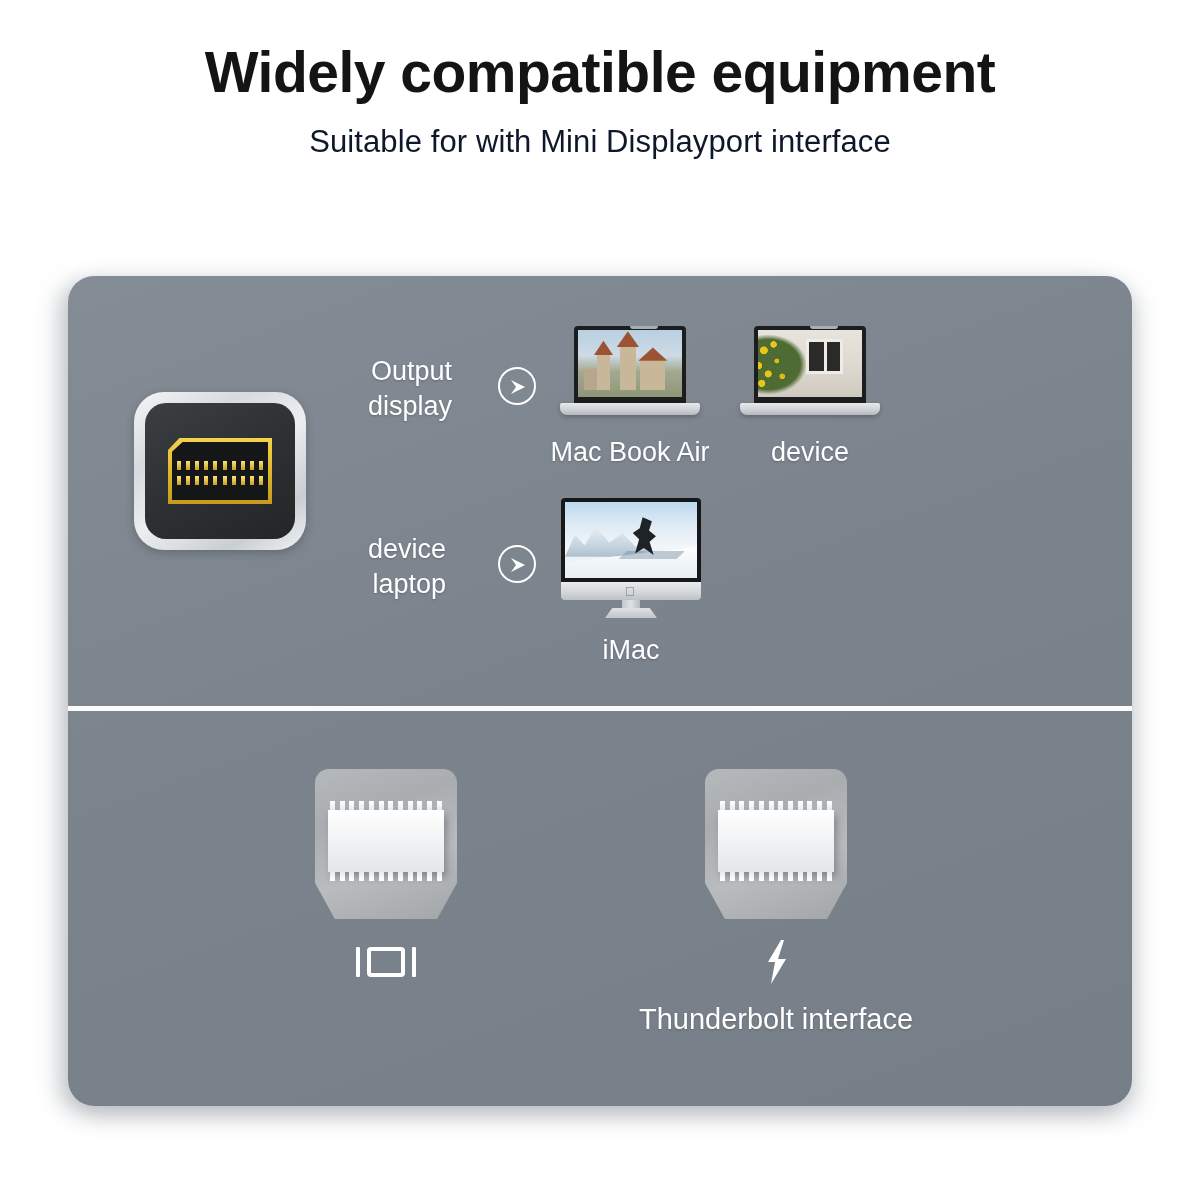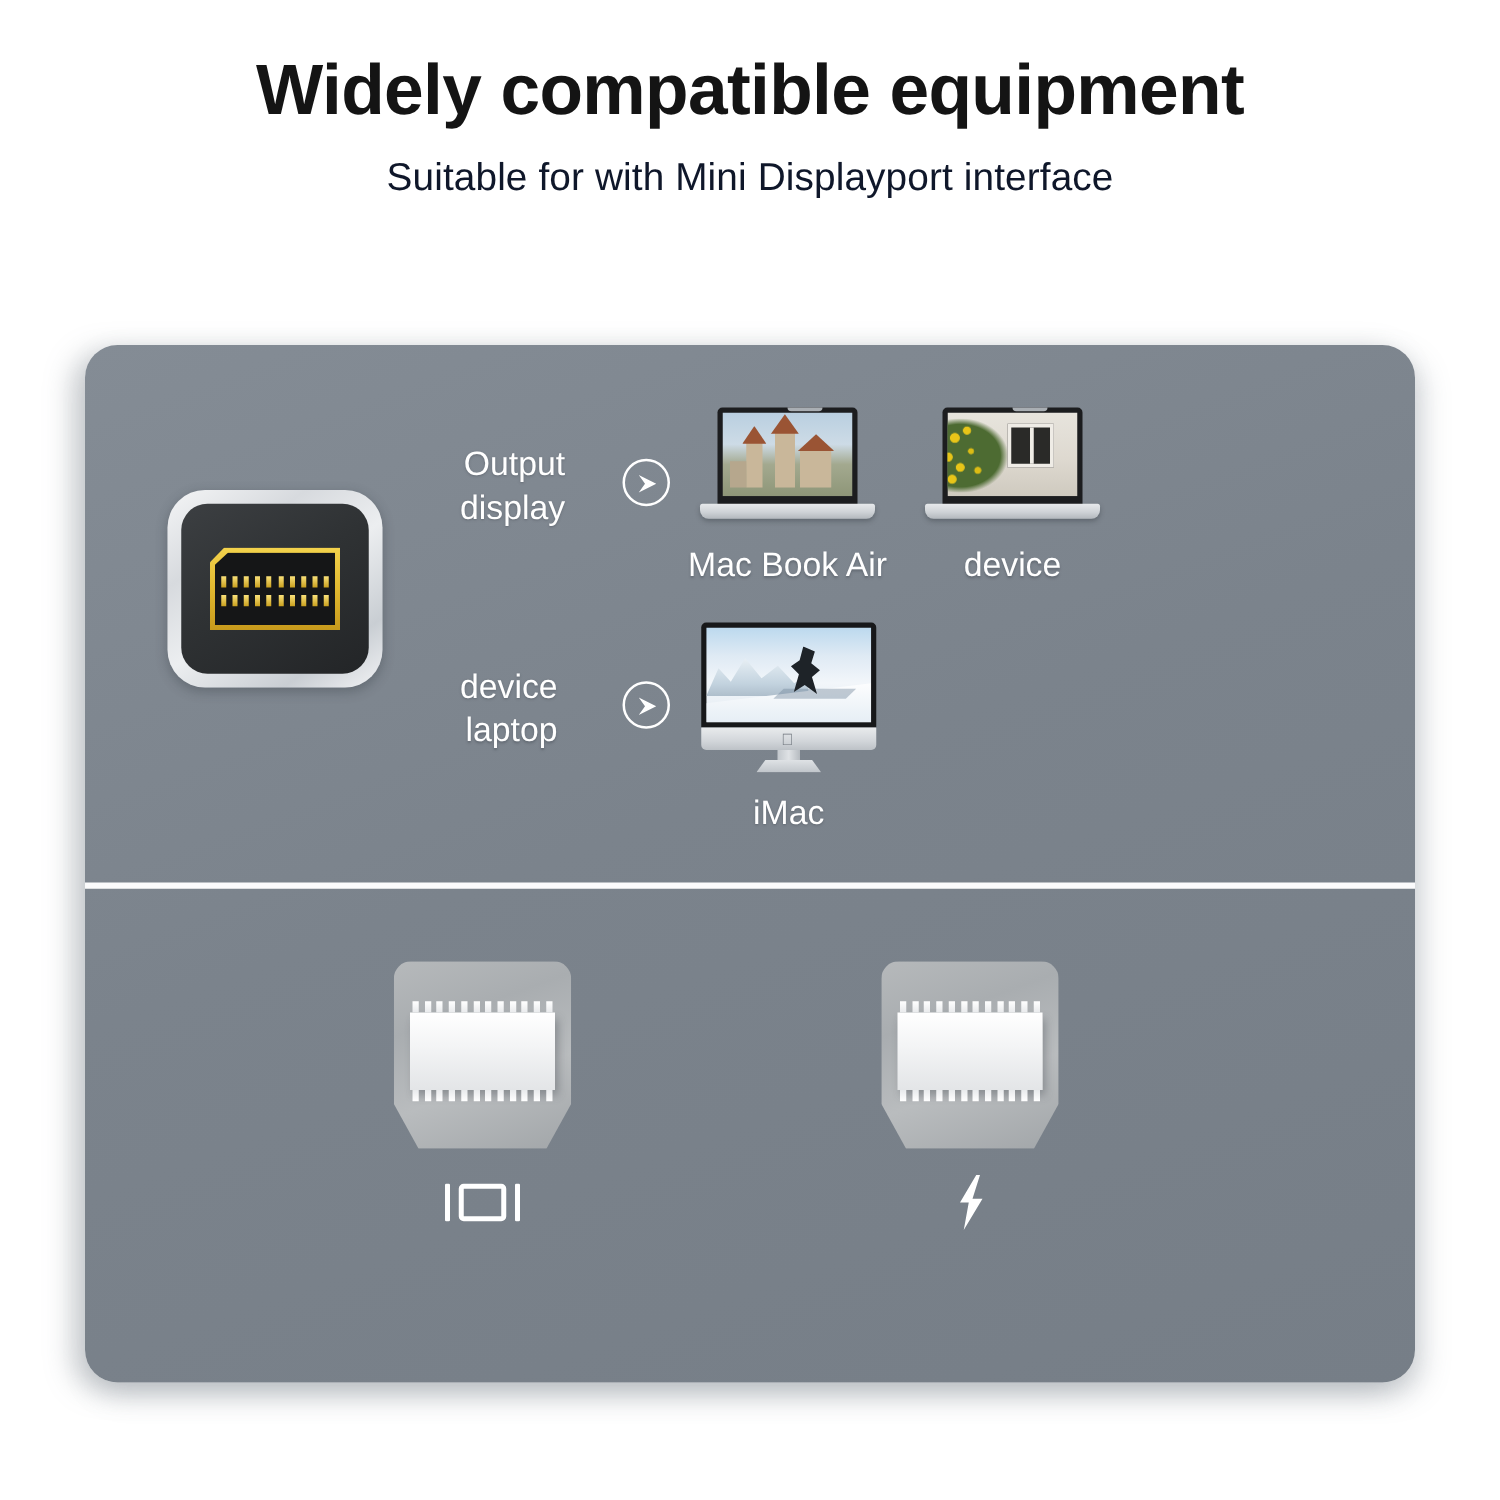--- a/index.html
+++ b/index.html
@@ -663,15 +663,16 @@
               <span></span>
               <span></span>
           </div>
         </div>
       </div>
       <div class="port-icon">
         <svg class="bolt-glyph" viewBox="0 0 28 44" aria-hidden="true">
           <path d="M19 0 L6 22 L13 22 L9 44 L24 19 L16 19 L22 0 Z" fill="#ffffff"></path>
         </svg>
       </div>
+      <div class="port-caption">Thunderbolt interface</div>
     </div>
   </div>
 </div>
 
 </body></html>

